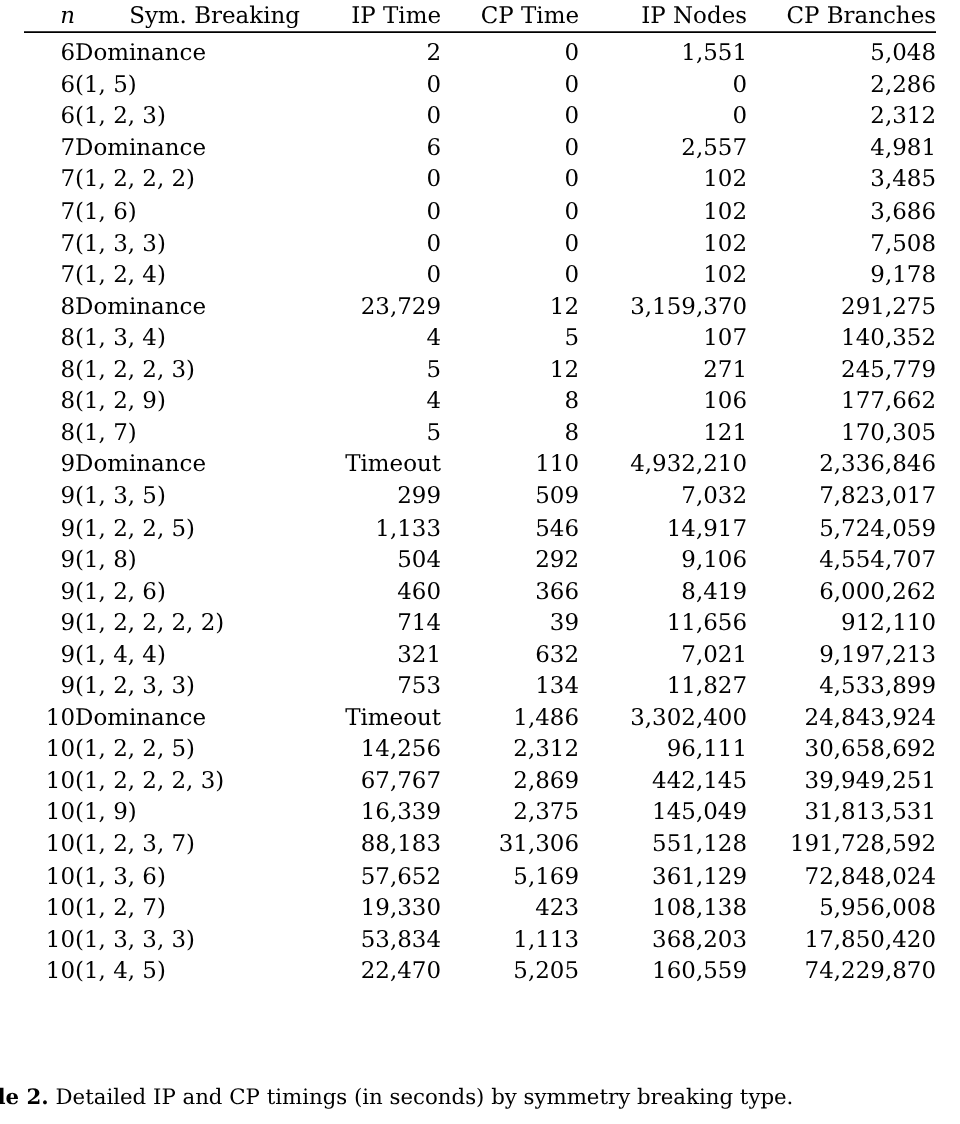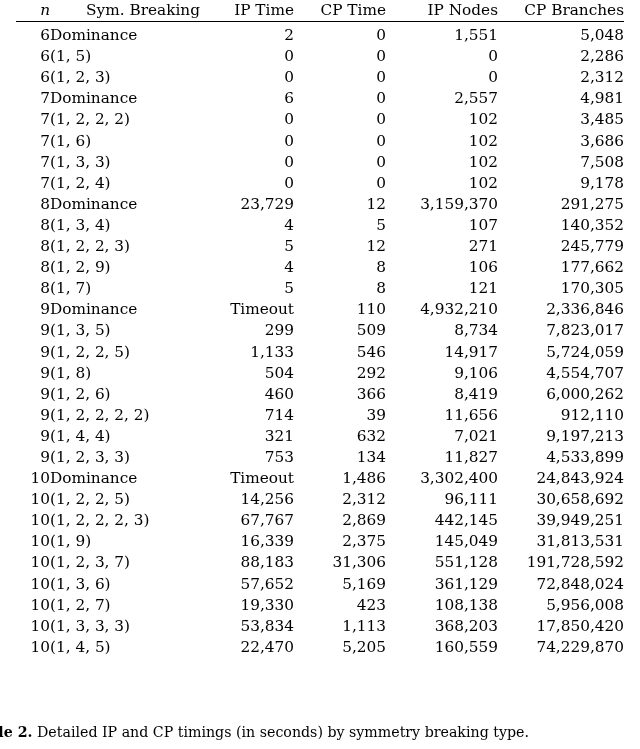--- a/index.html
+++ b/index.html
@@ -229,21 +229,21 @@
           <td class="num">Timeout</td>
           <td class="num">110</td>
           <td class="num">4,932,210</td>
           <td class="num">2,336,846</td>
         </tr>
         <tr>
           <td class="n">9</td>
           <td class="sym">(1, 3, 5)</td>
           <td class="num">299</td>
           <td class="num">509</td>
-          <td class="num">8,734</td>
+          <td class="num">7,032</td>
           <td class="num">7,823,017</td>
         </tr>
         <tr>
           <td class="n">9</td>
           <td class="sym">(1, 2, 2, 5)</td>
           <td class="num">1,133</td>
           <td class="num">546</td>
           <td class="num">14,917</td>
           <td class="num">5,724,059</td>
         </tr>

